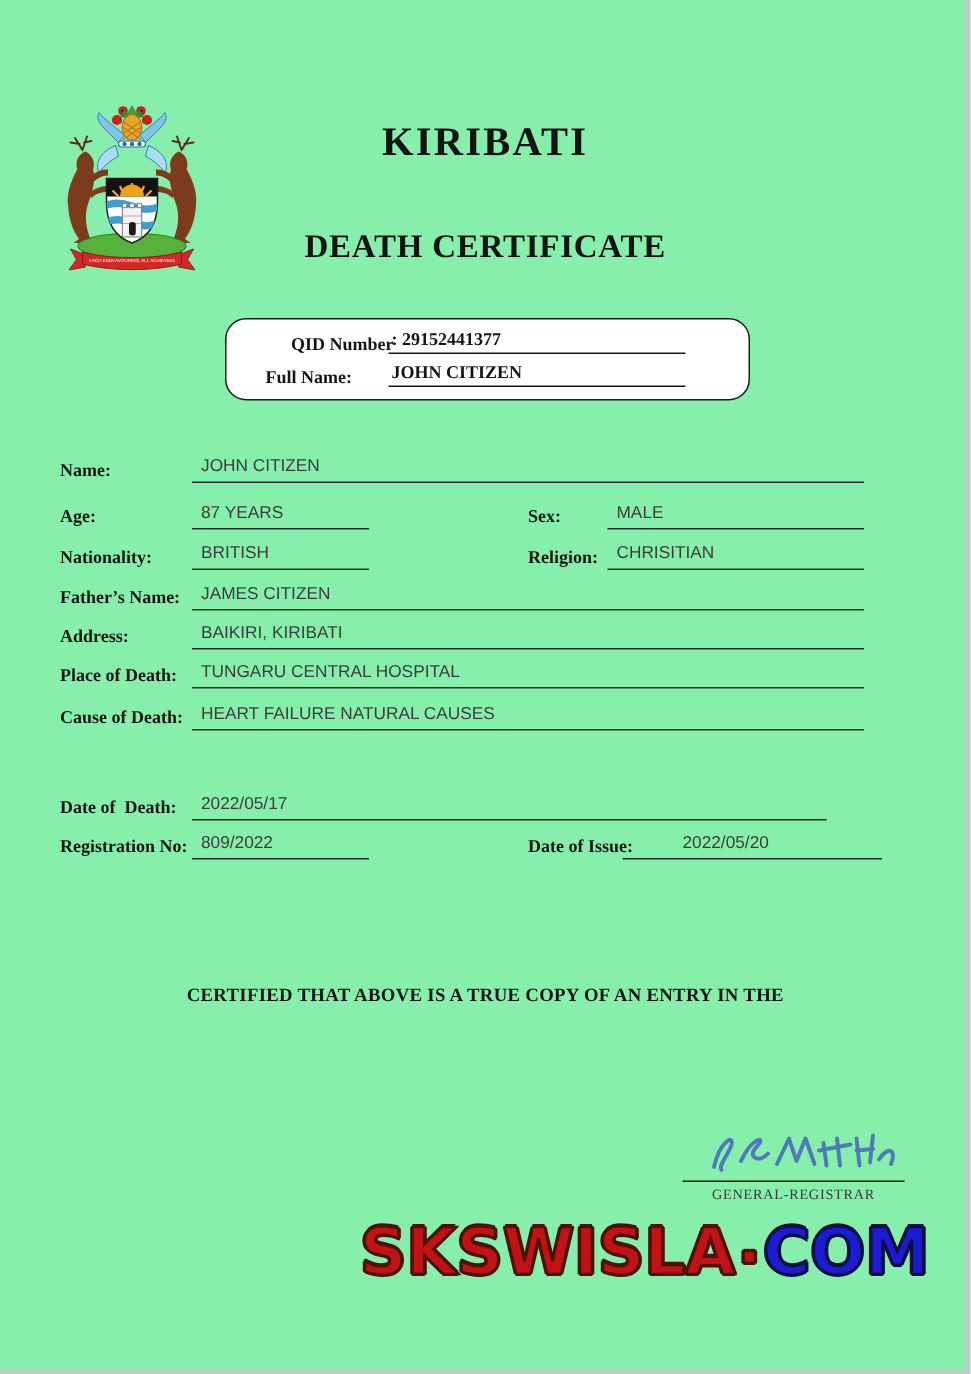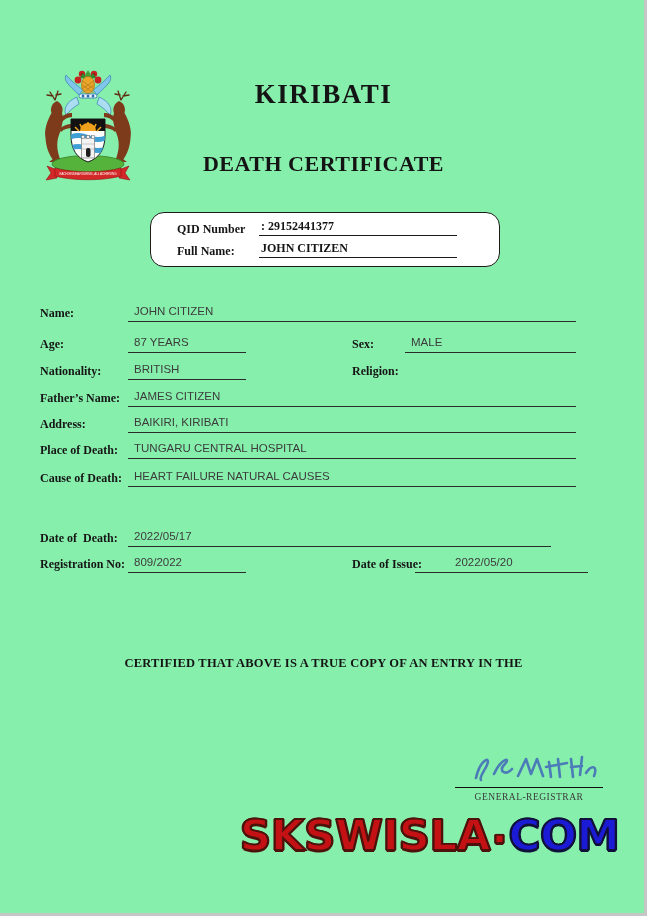--- a/index.html
+++ b/index.html
@@ -144,37 +144,38 @@
       <path d="M88,100 L96,97 L92,104 L97,111 L86,109 Z" fill="#d42727" stroke="#8f1414" stroke-width="0.6"></path>
       <path d="M22,99 C40,104 70,104 88,99 L88,107 C70,112 40,112 22,107 Z" fill="#d42727" stroke="#8f1414" stroke-width="0.6"></path>
       <text x="55" y="105.6" text-anchor="middle" font-size="3" fill="#ffffff" font-family="Liberation Sans, sans-serif">EACH ENDEAVOURING, ALL ACHIEVING</text>
     </g>
   </svg>
 
   <div class="doc-title">KIRIBATI</div>
   <div class="doc-subtitle">DEATH CERTIFICATE</div>
 
   <div class="qid-box">
-    <span class="qid-label" style="left:26px;top:9px">QID Number</span>
+    <span class="qid-label" style="left:43px;top:9px">QID Number</span>
     <span class="qid-value" style="left:108px;top:6px;width:192px">: 29152441377</span>
     <span class="qid-label" style="left:26px;top:31px">Full Name:</span>
     <span class="qid-value" style="left:108px;top:28px;width:192px">JOHN CITIZEN</span>
   </div>
 
   <span class="flabel" style="left:40px;top:306px">Name:</span>
   <span class="fvalue" style="left:128px;top:304px;width:442px">JOHN CITIZEN</span>
 
   <span class="flabel" style="left:40px;top:337px">Age:</span>
   <span class="fvalue" style="left:128px;top:335px;width:112px">87 YEARS</span>
   <span class="flabel" style="left:352px;top:337px">Sex:</span>
   <span class="fvalue" style="left:405px;top:335px;width:165px">MALE</span>
 
   <span class="flabel" style="left:40px;top:364px">Nationality:</span>
   <span class="fvalue" style="left:128px;top:362px;width:112px">BRITISH</span>
   <span class="flabel" style="left:352px;top:364px">Religion:</span>
+  <span class="fvalue" style="left:405px;top:362px;width:165px">CHRISITIAN</span>
 
   <span class="flabel" style="left:40px;top:391px">Father’s Name:</span>
   <span class="fvalue" style="left:128px;top:389px;width:442px">JAMES CITIZEN</span>
 
   <span class="flabel" style="left:40px;top:417px">Address:</span>
   <span class="fvalue" style="left:128px;top:415px;width:442px">BAIKIRI, KIRIBATI</span>
 
   <span class="flabel" style="left:40px;top:443px">Place of Death:</span>
   <span class="fvalue" style="left:128px;top:441px;width:442px">TUNGARU CENTRAL HOSPITAL</span>
 

